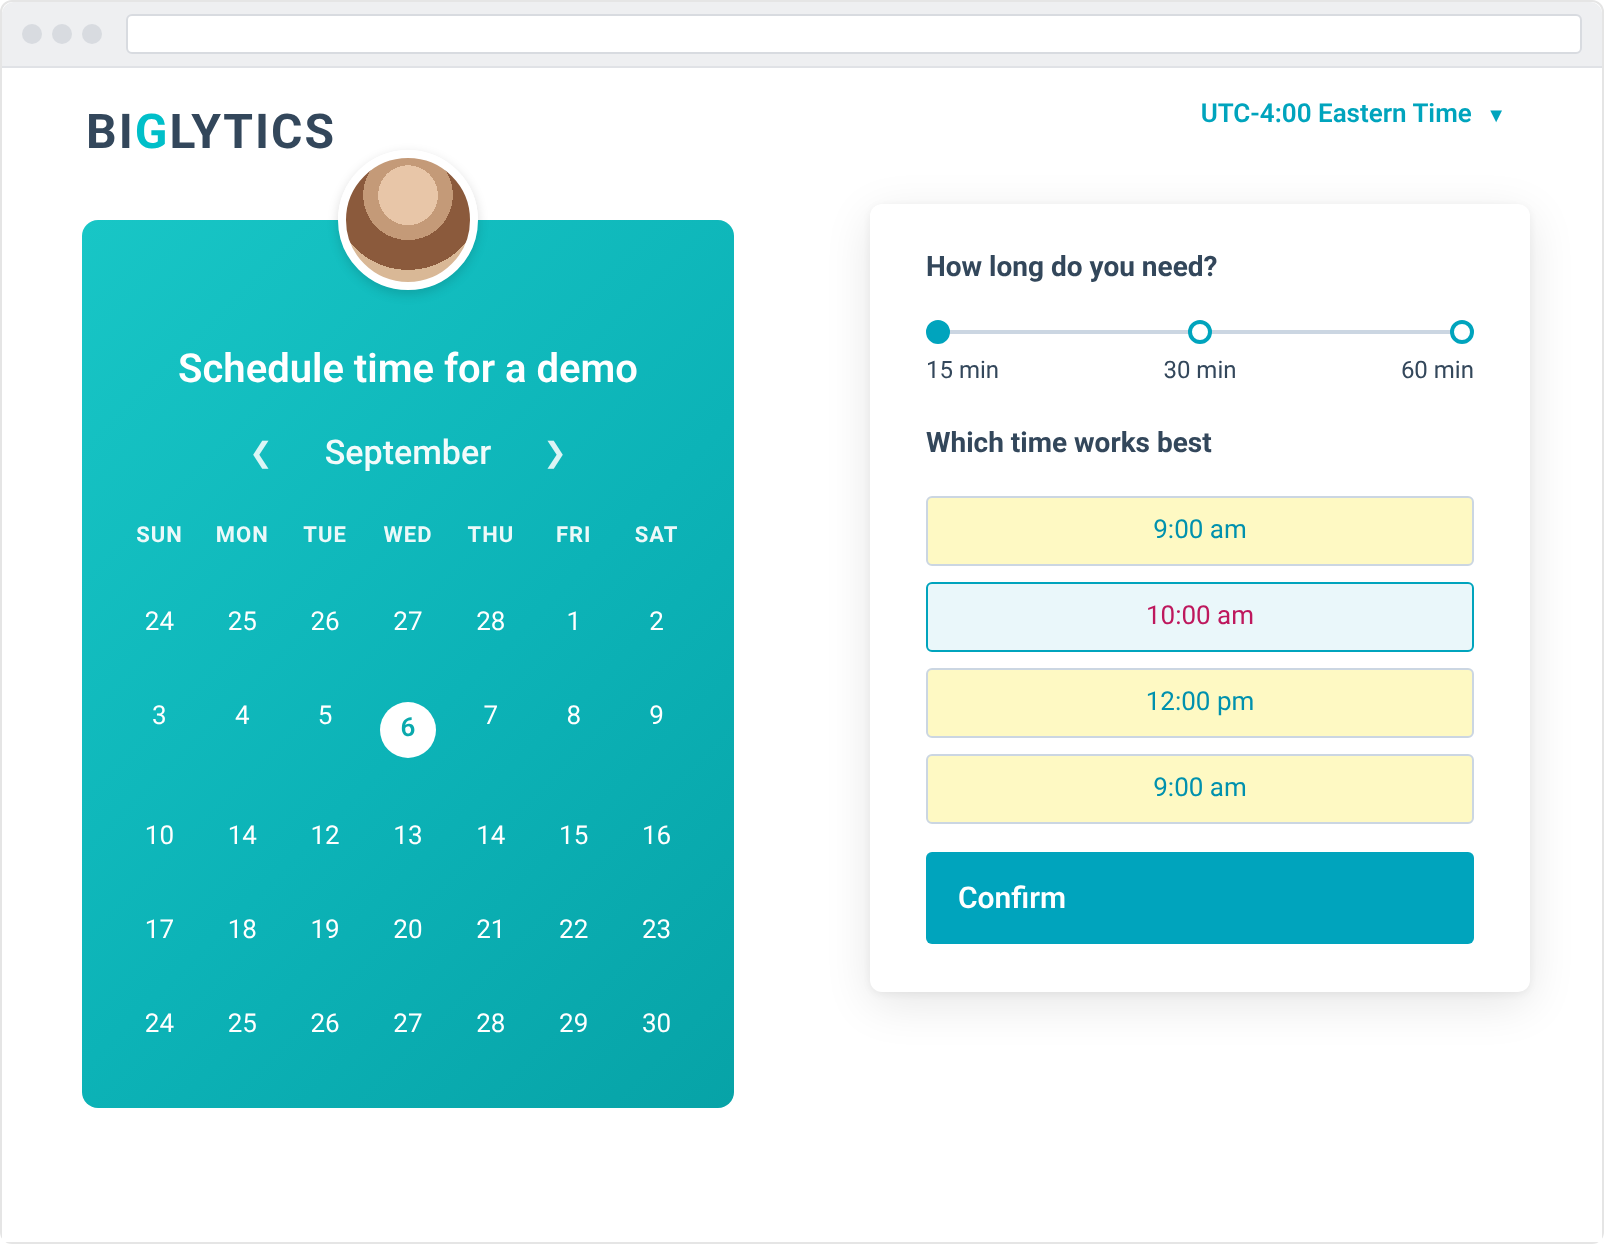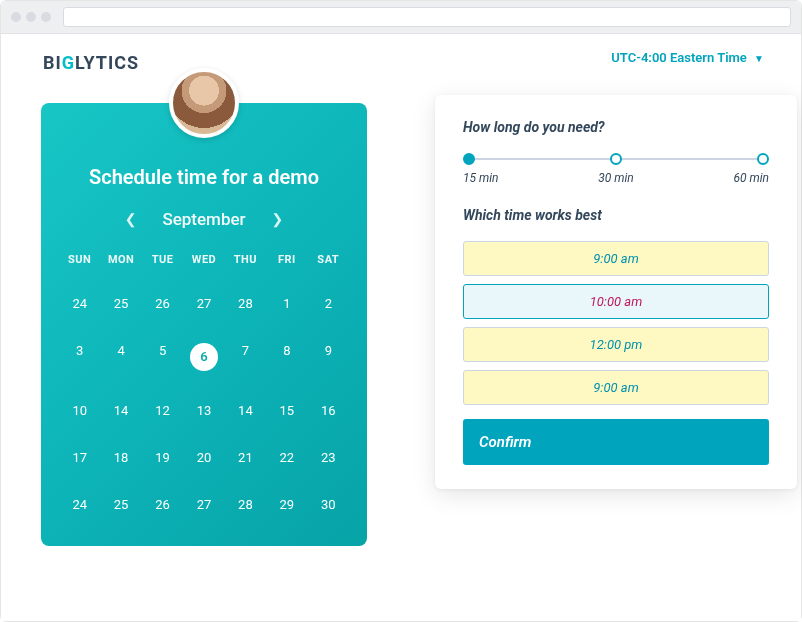--- a/index.html
+++ b/index.html
@@ -3,40 +3,40 @@
 <meta charset="utf-8">
 <style>
   * { box-sizing: border-box; margin: 0; padding: 0; font-family: -apple-system, BlinkMacSystemFont, "Segoe UI", Roboto, Helvetica, Arial, sans-serif; }
   body { background: #fff; width: 802px; height: 622px; overflow: hidden; }
   .browser-frame { width: 802px; height: 622px; border: 1px solid #e5e5e5; border-radius: 6px; background: #fff; display:flex; flex-direction:column;}
   .browser-top { background: #eeeff1; padding: 6px 10px; display:flex; align-items:center; gap:8px; border-bottom:1px solid #e0e2e6; border-radius:6px 6px 0 0;}
   .dots { display:flex; gap:5px; padding-right:4px;}
   .dot { width:10px; height:10px; border-radius:50%; background:#d8dbe0; }
   .url-bar { flex:1; height:20px; background:#fff; border:1px solid #d8dbe0; border-radius:3px;}
   .viewport { position:relative; flex:1; background:#fff; padding:18px 28px 18px 40px; }
-  .tz { position:absolute; top:16px; right:37px; color:#00a4bd; font-size:13px; font-weight:600; cursor:pointer;}
+  .tz { position:absolute; top:16px; right:48px; color:#00a4bd; font-size:13px; font-weight:600; cursor:pointer;}
   .tz .caret { font-size:10px; margin-left:4px; color:#00a4bd;}
-  .logo { font-size:18px; font-weight:700; letter-spacing:1px; color:#33475b; margin-bottom:2px; margin-left:2px;}
+  .logo { font-size:24px; font-weight:700; letter-spacing:1px; color:#33475b; margin-bottom:2px; margin-left:2px;}
   .logo .accent { color:#00bfc9;}
   .stage { position:relative; display:flex; align-items:flex-start; }
   .cal-card { width: 326px; margin-top:28px; padding: 62px 24px 24px 24px; border-radius:8px;
     background: linear-gradient(135deg,#18c6c6 0%, #0cb3b7 55%, #07a3a7 100%); color:#fff; text-align:center; position:relative;}
   .avatar { position:absolute; top:-35px; left:50%; transform:translateX(-50%); width:70px; height:70px; border-radius:50%;
     background: radial-gradient(circle at 50% 30%, #e8c6a8 0 28%, #c49a78 28% 42%, #8b5a3c 42% 70%, #d9b896 70% 100%);
     border:4px solid #fff; box-shadow:0 2px 6px rgba(0,0,0,0.15);}
   .cal-title { font-size:20px; font-weight:600; margin-bottom:18px;}
   .month-row { display:flex; align-items:center; justify-content:center; gap:22px; margin-bottom:14px;}
   .month-name { font-size:17px; font-weight:500; opacity:0.95;}
   .chev { font-size:14px; opacity:0.85; cursor:pointer; padding:4px;}
   .grid { display:grid; grid-template-columns: repeat(7,1fr); gap:12px; font-size:12px;}
   .dow { font-weight:700; font-size:11px; opacity:0.92; padding:8px 0; letter-spacing:0.5px;}
   .day { padding:10px 0; font-size:13px; cursor:pointer; position:relative;}
   .day.sel span { background:#fff; color:#0aa9ad; width:28px; height:28px; line-height:28px; border-radius:50%; display:inline-block; font-weight:600;}
-  .right-panel { position:absolute; left:394px; top:20px; width:362px; background:#fff; border-radius:6px;
-    box-shadow: 0 6px 24px rgba(0,0,0,0.10), 0 1px 4px rgba(0,0,0,0.06); padding:24px 28px 24px 28px;font-style:italic;}
+  .right-panel { position:absolute; left:394px; top:20px; width:330px; background:#fff; border-radius:6px;
+    box-shadow: 0 6px 24px rgba(0,0,0,0.10), 0 1px 4px rgba(0,0,0,0.06); padding:24px 28px 24px 28px;}
   .rp-h { color:#33475b; font-size:14px; font-weight:700; margin-bottom:18px;}
   .slider { position:relative; height:12px; margin-bottom:6px;}
   .track { position:absolute; top:5px; left:4px; right:4px; height:2px; background:#cbd6e2;}
   .knob { position:absolute; top:0; width:12px; height:12px; border:2px solid #00a4bd; background:#fff; border-radius:50%;}
   .knob.active { background:#00a4bd;}
   .knob.k1{left:0;} .knob.k2{left:50%; transform:translateX(-50%);} .knob.k3{right:0;}
   .ticks { display:flex; justify-content:space-between; font-size:12px; color:#33475b; margin-bottom:22px;gap:45px;}
   .slot { border:1px solid #cbd6e2; border-radius:3px; text-align:center; padding:9px 0; font-size:13px; color:#0091ae; margin-bottom:8px; cursor:pointer; background:#fef9c3;}
   .slot.sel { border-color:#00a4bd; background:#eaf7fa; color:#be185d;}
   .confirm { margin-top:14px; background:#00a4bd; color:#fff; text-align:left; padding:14px 16px; font-size:15px; font-weight:600; border-radius:3px; cursor:pointer;}

